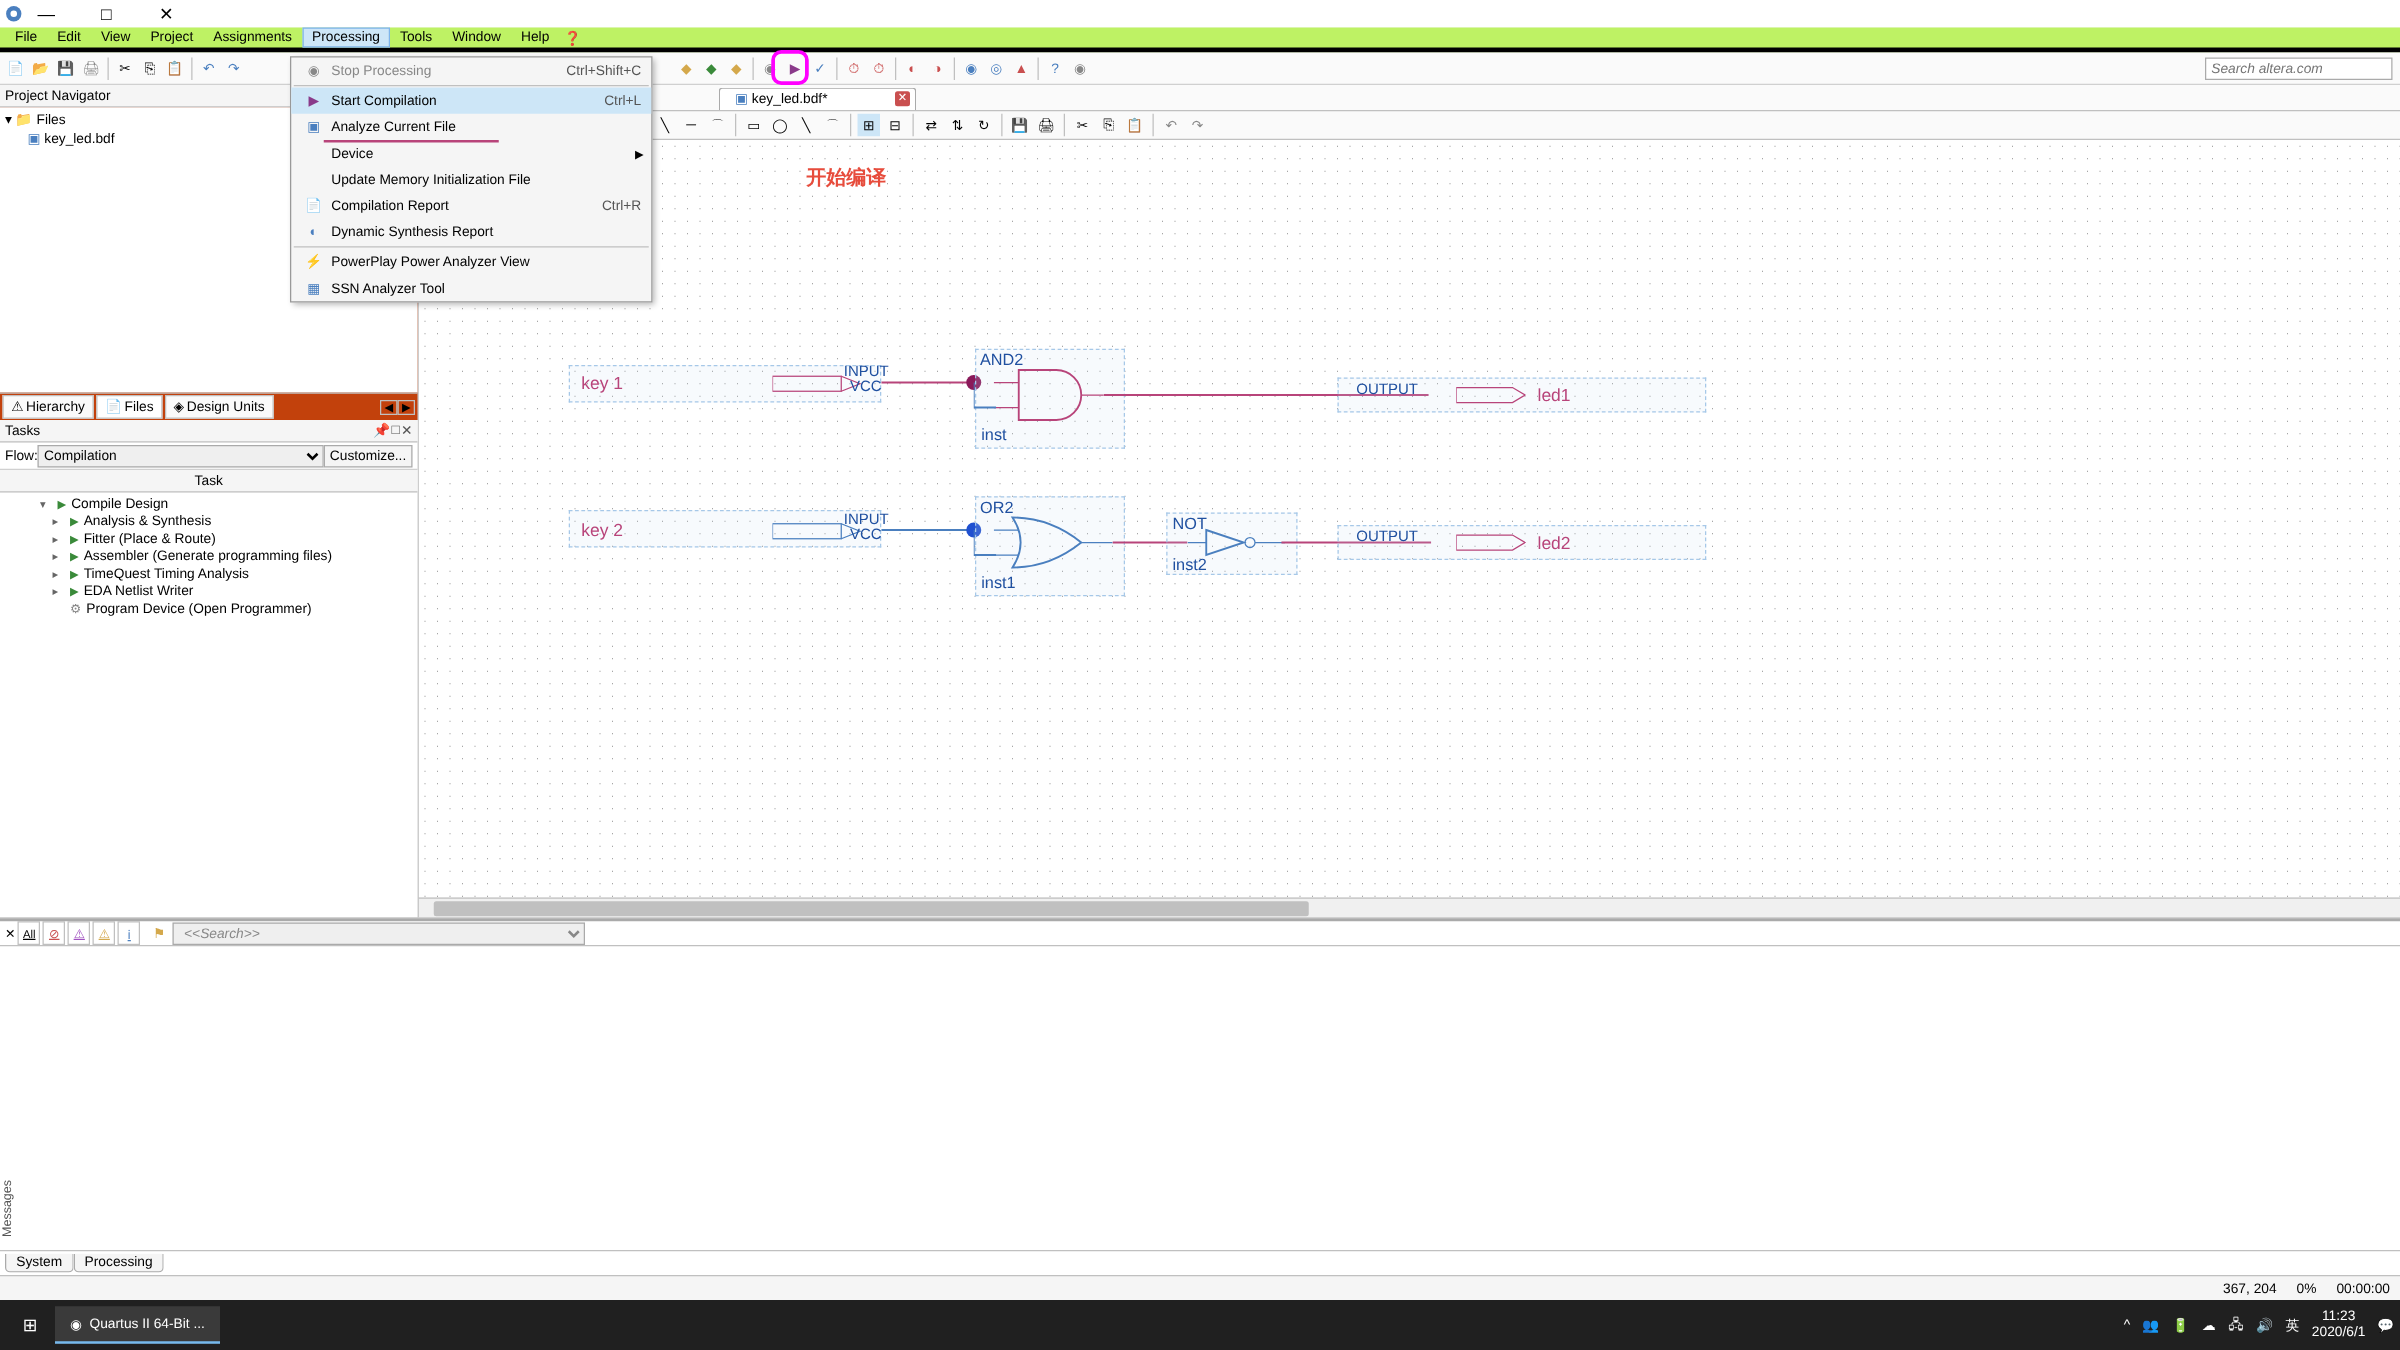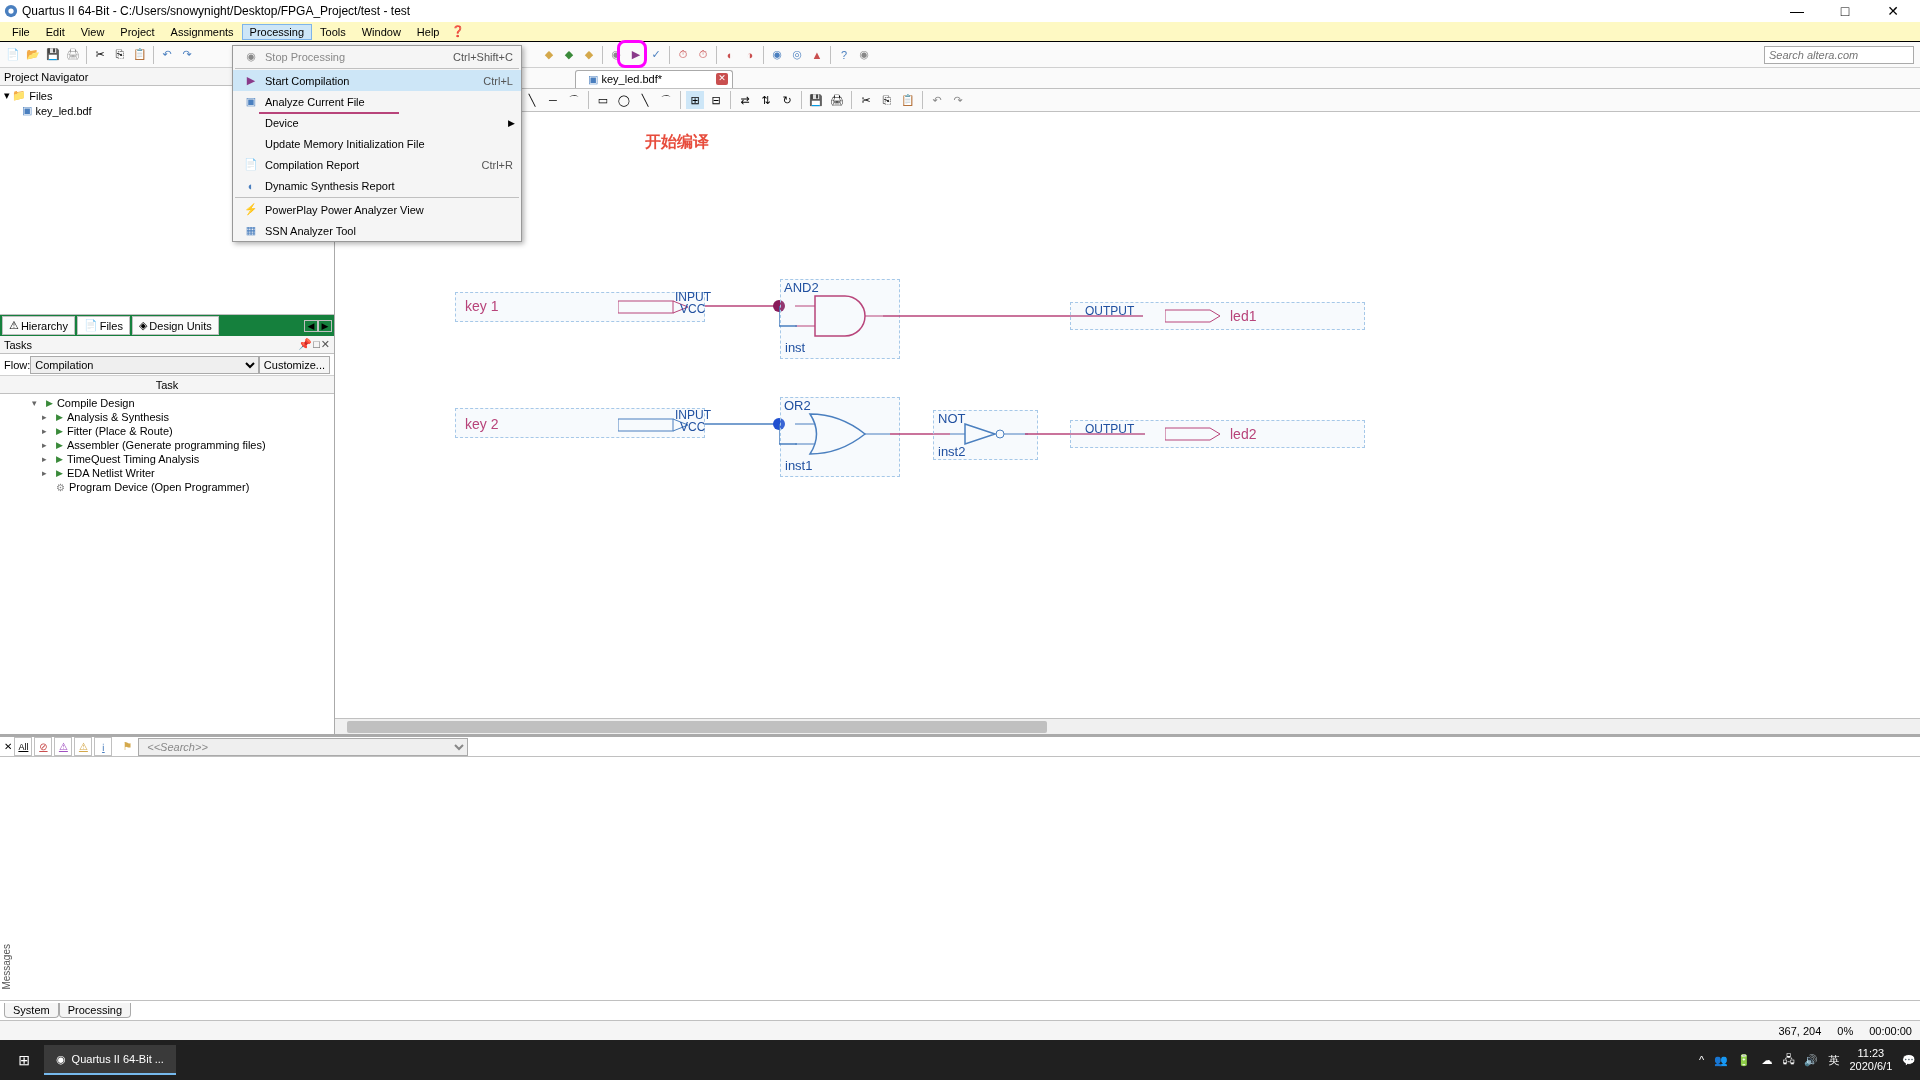--- a/index.html
+++ b/index.html
@@ -2,35 +2,35 @@
 <html><head>
 <meta charset="utf-8">
 <style>
 * { margin: 0; padding: 0; box-sizing: border-box; font-family: 'Segoe UI', Tahoma, sans-serif; font-size: 11px; }
 body { width: 1920px; height: 1080px; overflow: hidden; background: #f0f0f0; display: flex; flex-direction: column; }
 .titlebar { height: 22px; background: #fff; display: flex; align-items: center; padding: 0 4px; }
 .titlebar-icon { width: 14px; height: 14px; margin-right: 4px; }
 .titlebar-text { flex: 1; font-size: 12px; }
 .win-controls { display: flex; gap: 18px; padding-right: 8px; }
 .win-btn { width: 30px; text-align: center; font-size: 14px; cursor: pointer; }
-.menubar { height: 20px; background: #fef9c3; display: flex; align-items: center; padding: 0 4px; border-bottom: 1px solid #000000; }
+.menubar { height: 20px; background: #bef264; display: flex; align-items: center; padding: 0 4px; border-bottom: 4px solid #000000; }
 .menu-item { padding: 2px 8px; cursor: pointer; }
 .menu-item.active { background: #cde6f7; border: 1px solid #7eb4ea; padding: 1px 7px; }
 .menu-help-icon { margin-left: 4px; color: #4a7fbf; }
 .toolbar { height: 26px; background: #fafafa; display: flex; align-items: center; padding: 0 4px; gap: 2px; border-bottom: 1px solid #d0d0d0; position: relative; }
 .tb-btn { width: 18px; height: 18px; display: inline-flex; align-items: center; justify-content: center; cursor: pointer; }
 .tb-sep { width: 1px; height: 18px; background: #c0c0c0; margin: 0 2px; }
 .search-box { position: absolute; right: 6px; width: 150px; height: 18px; border: 1px solid #aaa; padding: 0 4px; font-size: 11px; font-style: italic; color: #888; }
 .highlight-circle { position: absolute; border: 3px solid #f0f; border-radius: 8px; pointer-events: none; }
 .main-area { flex: 1; display: flex; min-height: 0; }
 .left-panel { width: 335px; display: flex; flex-direction: column; border-right: 1px solid #aaa; }
 .panel-header { height: 18px; background: #f5f5f5; border-bottom: 1px solid #c0c0c0; display: flex; align-items: center; padding: 0 4px; }
 .panel-header-text { flex: 1; }
 .panel-header-btns { display: flex; gap: 1px; font-size: 9px; color: #555; }
-.project-nav { flex: 0 0 268px; display: flex; flex-direction: column; background: #15803d; }
+.project-nav { flex: 0 0 268px; display: flex; flex-direction: column; background: #c2410c; }
 .tree-area { flex: 1; padding: 2px; background: #fff; overflow: auto; }
 .tree-item { display: flex; align-items: center; padding: 1px 2px; gap: 3px; }
 .tree-item.child { padding-left: 20px; }
 .folder-icon { color: #d4a84b; }
 .file-icon { color: #4a7fbf; }
 .tab-row { height: 22px; display: flex; align-items: center; border-top: 1px solid #c0c0c0; padding: 0 2px; gap: 2px; }
 .tab-btn { padding: 2px 6px; border: 1px solid #c0c0c0; background: #fafafa; display: flex; align-items: center; gap: 2px; cursor: pointer; font-size: 10px; }
 .tab-btn.active { background: #fff; }
 .nav-arrows { margin-left: auto; display: flex; }
 .nav-arrow { width: 14px; text-align: center; border: 1px solid #c0c0c0; font-size: 9px; cursor: pointer; }
@@ -87,21 +87,20 @@
 .scrollbar-thumb { position: absolute; height: 12px; top: 2px; background: #c0c0c0; border-radius: 2px; }
 </style>
 </head>
 <body>
 
 <div class="titlebar">
   <svg class="titlebar-icon" viewBox="0 0 16 16">
       <circle cx="8" cy="8" r="7" fill="#4a7fbf"></circle>
       <circle cx="8" cy="8" r="3" fill="#fff"></circle>
     </svg>
-  <span class="titlebar-text">Quartus II 64-Bit - C:/Users/snowynight/Desktop/FPGA_Project/test - test</span>
   <div class="win-controls">
     <span class="win-btn">—</span>
     <span class="win-btn">□</span>
     <span class="win-btn">✕</span>
   </div>
 </div>
 
 <div class="menubar">
   <span class="menu-item">File</span>
   <span class="menu-item">Edit</span>

